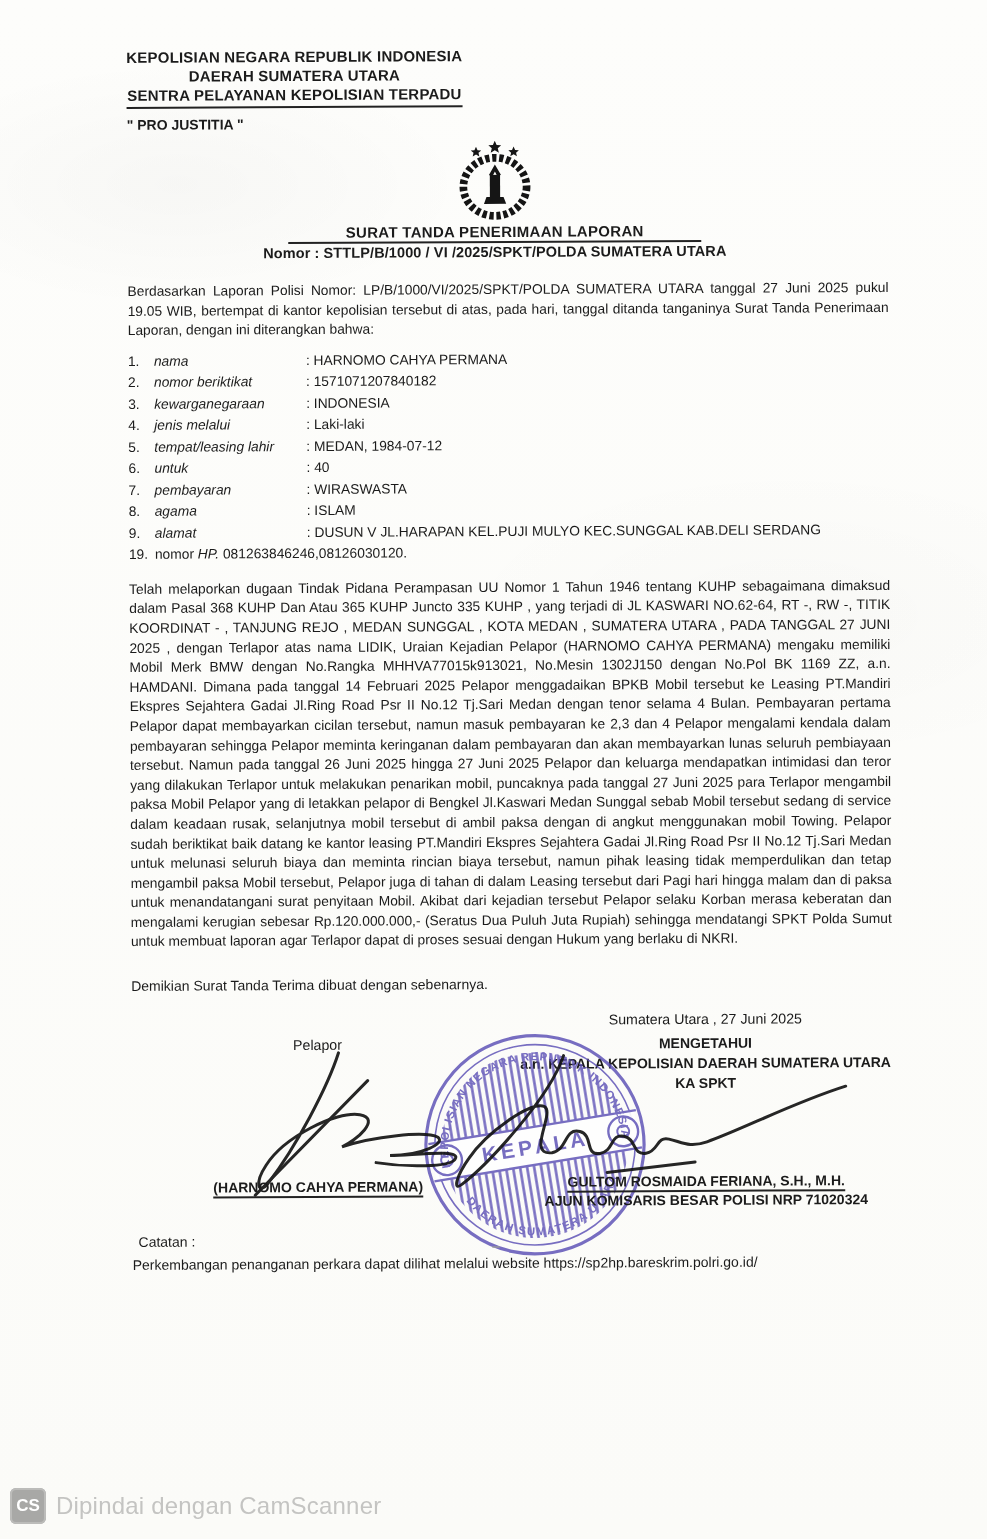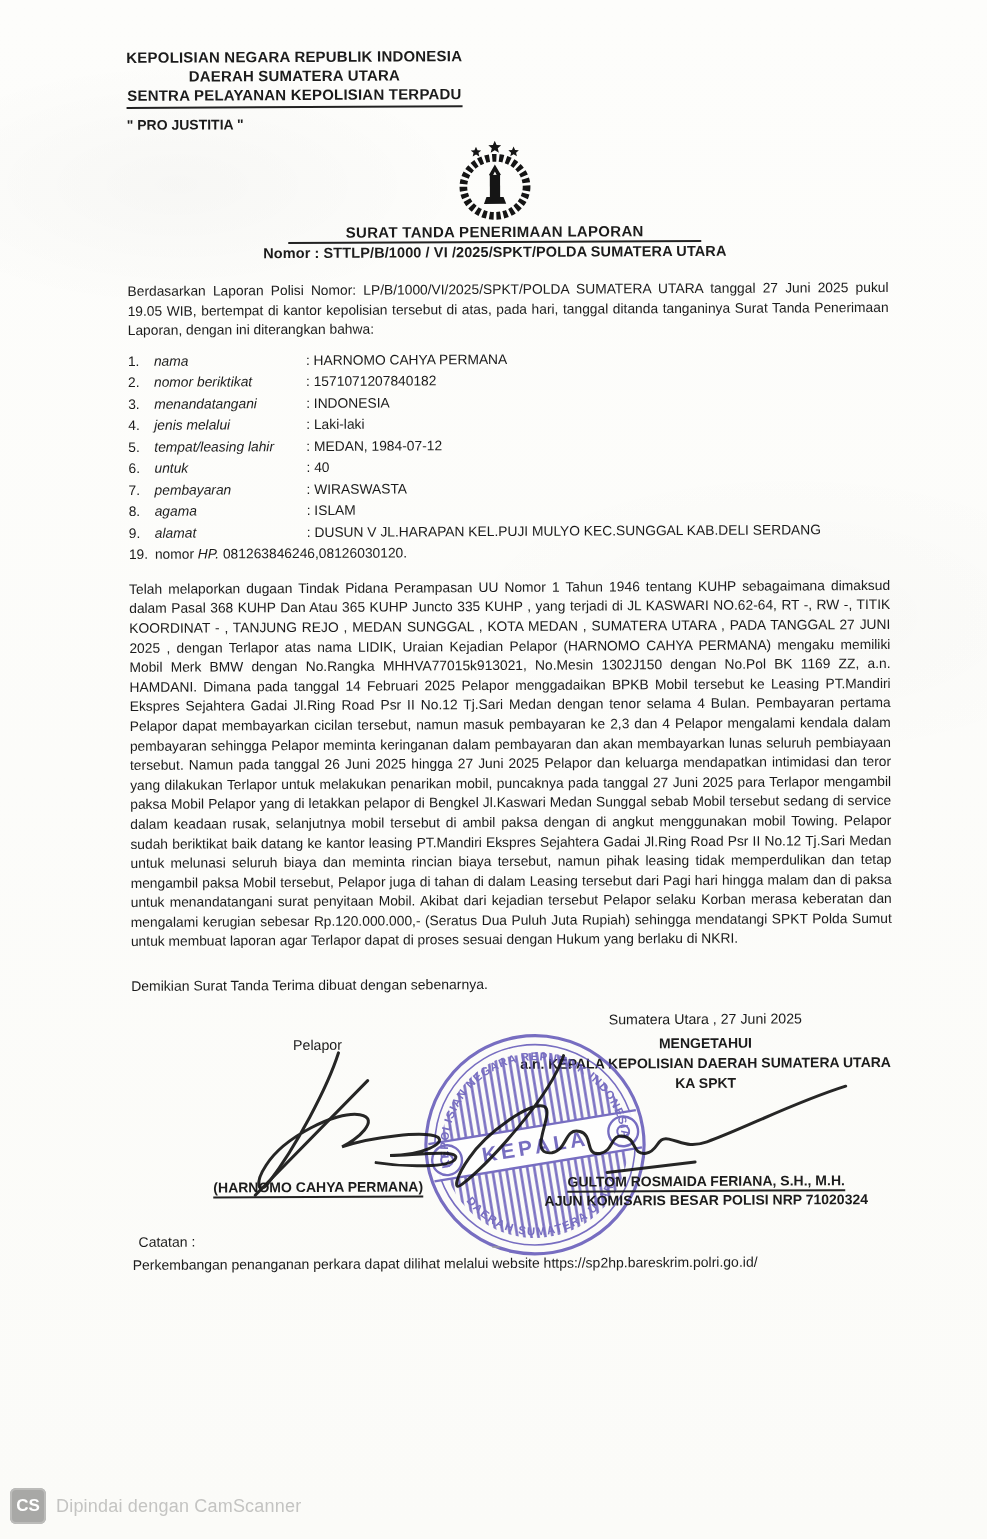--- a/index.html
+++ b/index.html
@@ -150,21 +150,21 @@
     display:flex;align-items:center;gap:10px;
   }
   .cs-badge{
     width:36px;height:36px;border-radius:6px;
     background:#a8a8a6;color:#fff;
     display:flex;align-items:center;justify-content:center;
     font-weight:bold;font-size:17px;
     box-shadow:inset 0 0 0 2px #bcbcba;
   }
   .cs-text{
-    color:#c4c4c2;font-size:18px;letter-spacing:.2px;
+    color:#c4c4c2;font-size:24px;letter-spacing:.2px;
   }
 </style>
 </head>
 <body>
 
 <div class="page">
   <div class="content">
 
     
     <div class="letterhead">
@@ -207,21 +207,21 @@
         <span class="id-label">nama</span>
         <span class="id-value">: HARNOMO CAHYA PERMANA</span>
       </div>
       <div class="id-row">
         <span class="id-no">2.</span>
         <span class="id-label">nomor beriktikat</span>
         <span class="id-value">: 1571071207840182</span>
       </div>
       <div class="id-row">
         <span class="id-no">3.</span>
-        <span class="id-label">menandatangani</span>
+        <span class="id-label">kewarganegaraan</span>
         <span class="id-value">: INDONESIA</span>
       </div>
       <div class="id-row">
         <span class="id-no">4.</span>
         <span class="id-label">jenis melalui</span>
         <span class="id-value">: Laki-laki</span>
       </div>
       <div class="id-row">
         <span class="id-no">5.</span>
         <span class="id-label">tempat/leasing lahir</span>

